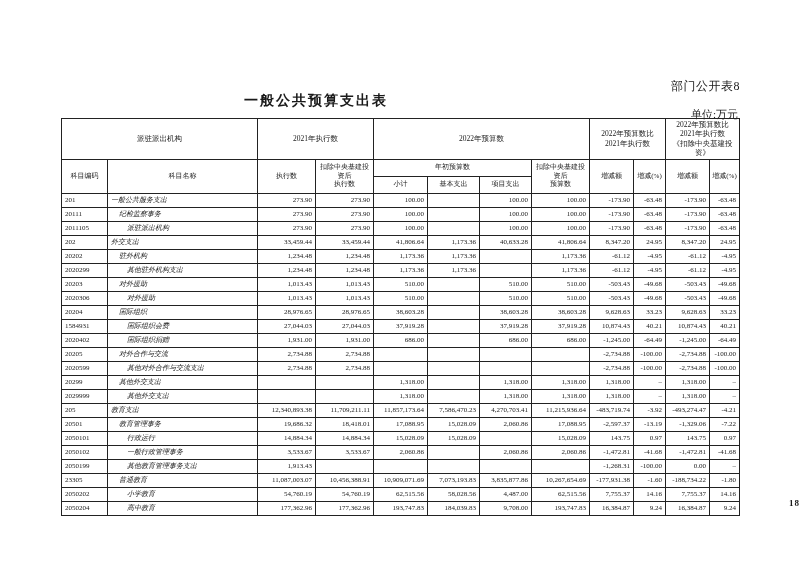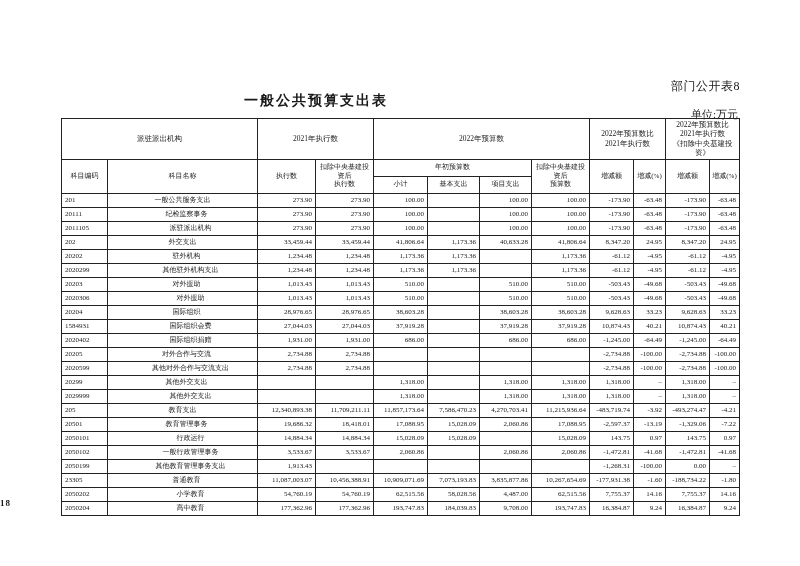--- a/index.html
+++ b/index.html
@@ -45,27 +45,27 @@
     font-weight:normal;
     text-align:center;
     white-space:pre-line;
     padding:1px 2px;
   }
   tr.hr1 th{height:34px;font-size:7.5px;}
   tr.hr2 th{height:14px;}
   tr.hr3 th{height:14px;}
   table.budget td{height:13px;}
   td.c-code{text-align:left;font-size:6.5px;}
-  td.c-name{text-align:center;}
+  td.c-name{text-align:left;font-style:italic;}
   td.num{text-align:right;font-variant-numeric:tabular-nums;}
   td.c-name.lv1{padding-left:11px;}
   td.c-name.lv2{padding-left:19px;}
   .page-number{
     position:absolute;top:498px;left:0;width:800px;
-    text-align:left;font-size:9px;font-weight:bold;
+    text-align:right;font-size:9px;font-weight:bold;
     letter-spacing:1px;
   }
 </style>
 </head>
 <body>
 
 <div class="corner-note">部门公开表8</div>
 <div class="page-title">一般公共预算支出表</div>
 <div class="unit-note">单位:万元</div>
 

